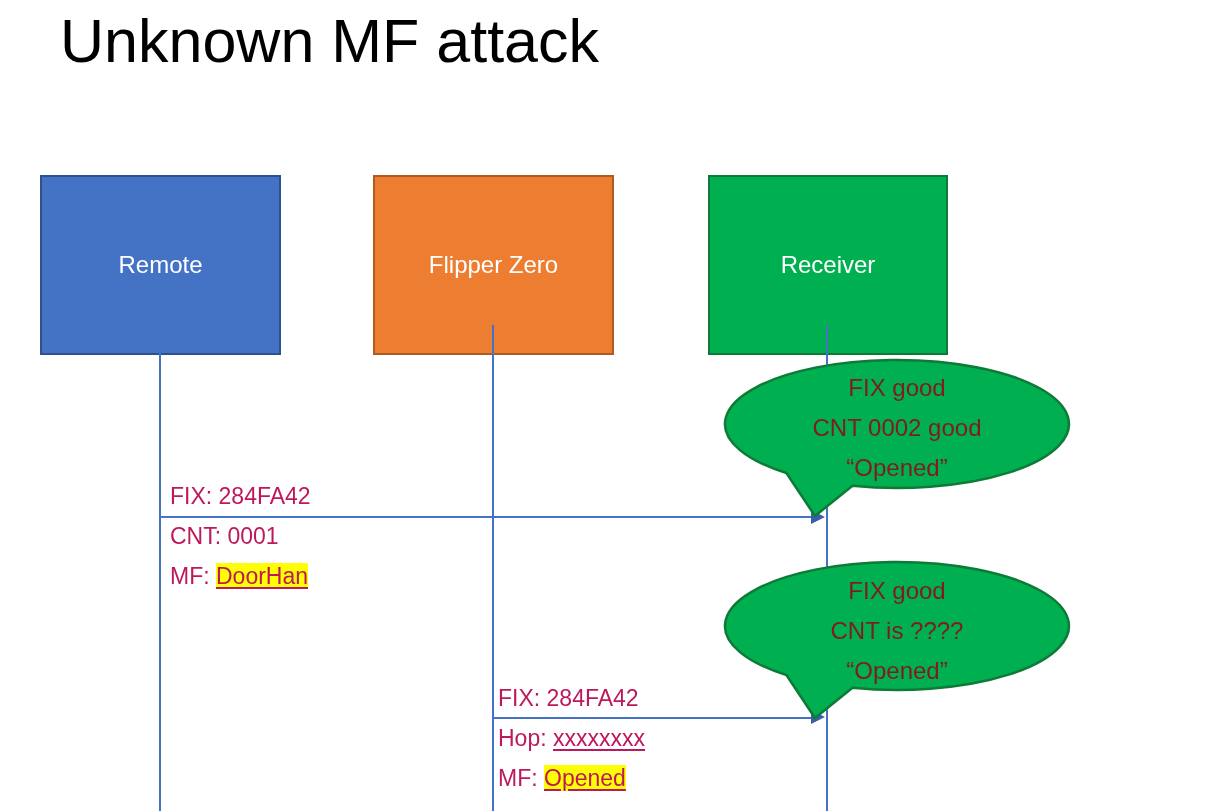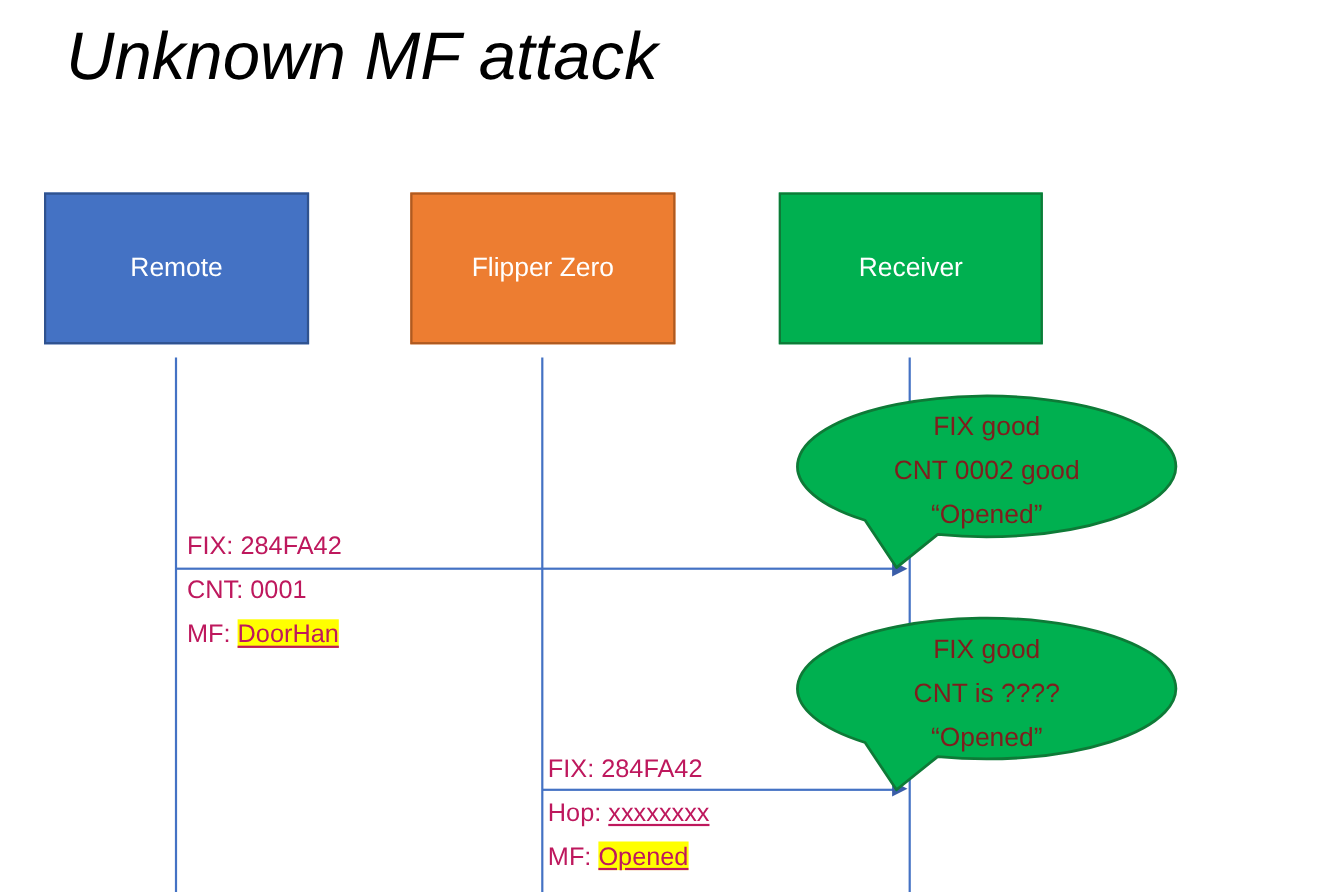--- a/index.html
+++ b/index.html
@@ -1,28 +1,27 @@
 <!DOCTYPE html>
 <html><head>
 <meta charset="utf-8">
 <style>
   * { margin: 0; padding: 0; box-sizing: border-box; }
   html, body { width: 1216px; height: 811px; background: #ffffff; overflow: hidden;
     font-family: "Liberation Sans", sans-serif; }
   .slide { position: relative; width: 1216px; height: 811px; background: #ffffff; }
 
   .title {
-    position: absolute; left: 60px; top: 16px;
+    position: absolute; left: 60px; top: 6px;
     font-size: 61px; font-weight: 300; color: #000000; letter-spacing: 0;
     white-space: nowrap;
-    font-style: italic;
   }
 
   .actor {
-    position: absolute; top: 175px; height: 138px;
+    position: absolute; top: 175px; height: 180px;
     display: flex; align-items: center; justify-content: center;
     color: #ffffff; font-size: 24px;
   }
   .actor.remote   { left: 40px;  width: 241px; background: #4472C4; border: 2px solid #2F528F; }
   .actor.flipper  { left: 373px; width: 241px; background: #ED7D31; border: 2px solid #AE5A21; }
   .actor.receiver { left: 708px; width: 240px; background: #00B050; border: 2px solid #0E7A37; }
 
   .lifeline {
     position: absolute; top: 325px; height: 486px; width: 2px;
     background: #4472C4;

